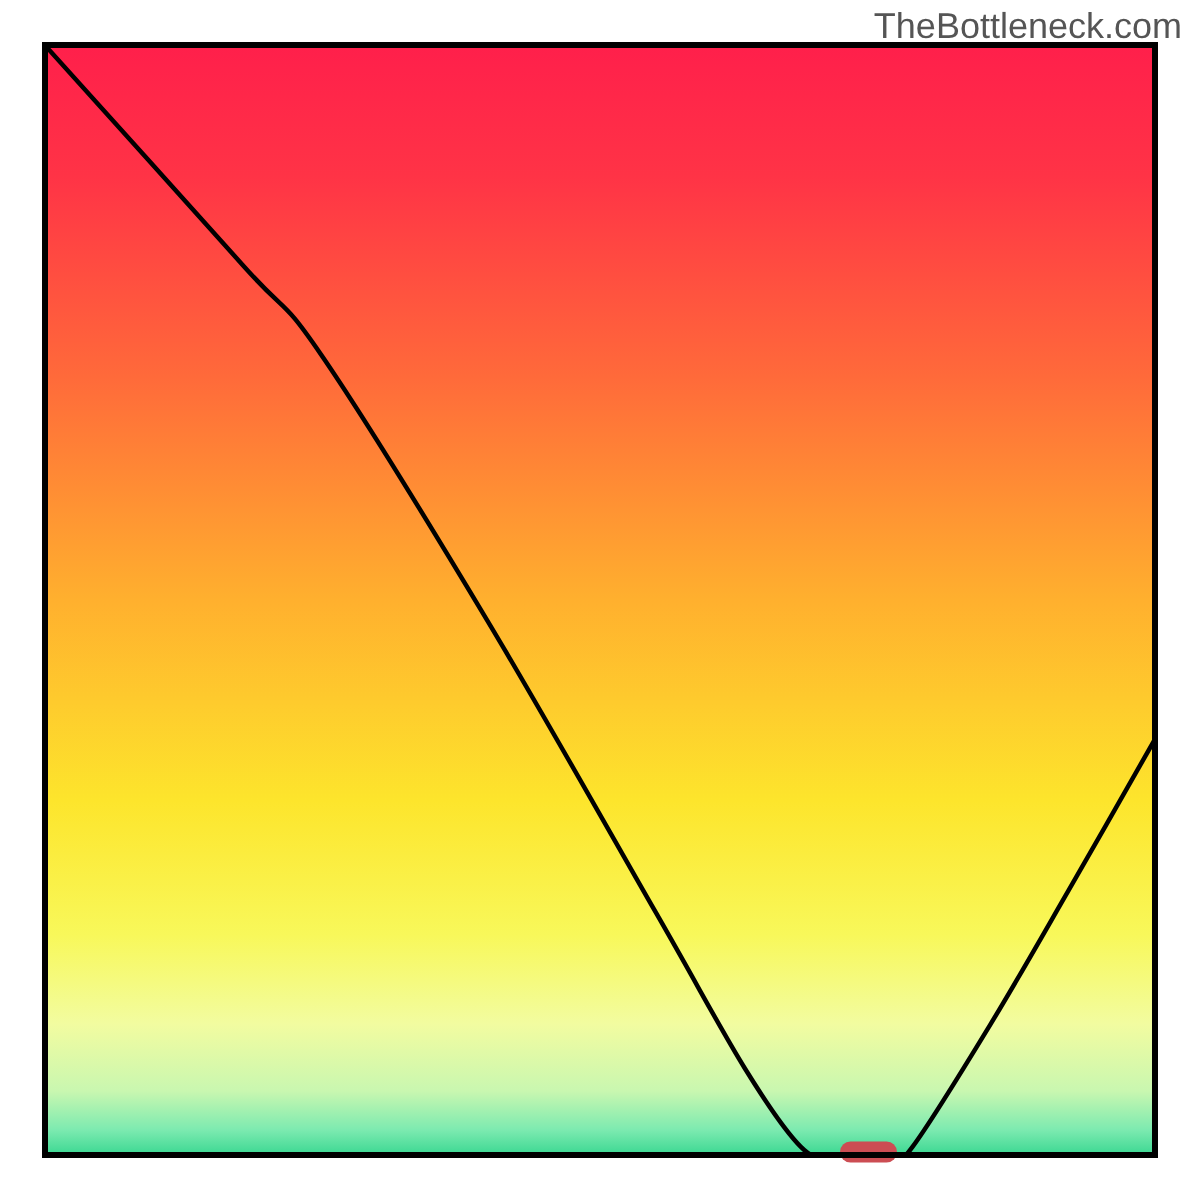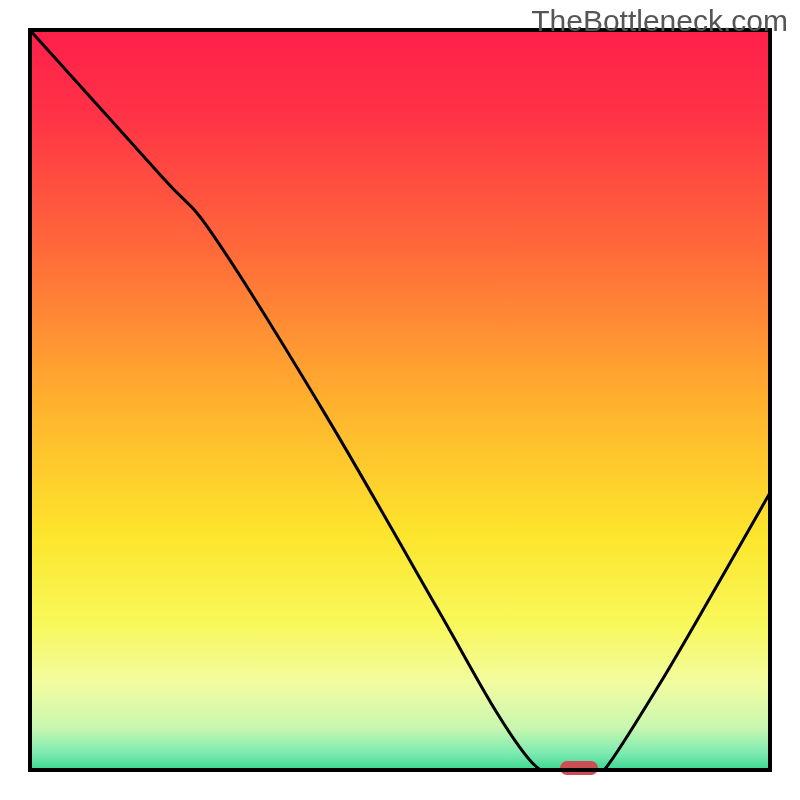--- a/index.html
+++ b/index.html
@@ -12,21 +12,21 @@
   }
   .container {
     position: relative;
     width: 800px;
     height: 800px;
   }
   .watermark {
     position: absolute;
     top: 4px;
     right: 12px;
-    font-size: 30px;
+    font-size: 24px;
     font-weight: 500;
     color: #555;
     z-index: 10;
   }
   .chart-frame {
     position: absolute;
     left: 28px;
     top: 28px;
     width: 744px;
     height: 744px;

